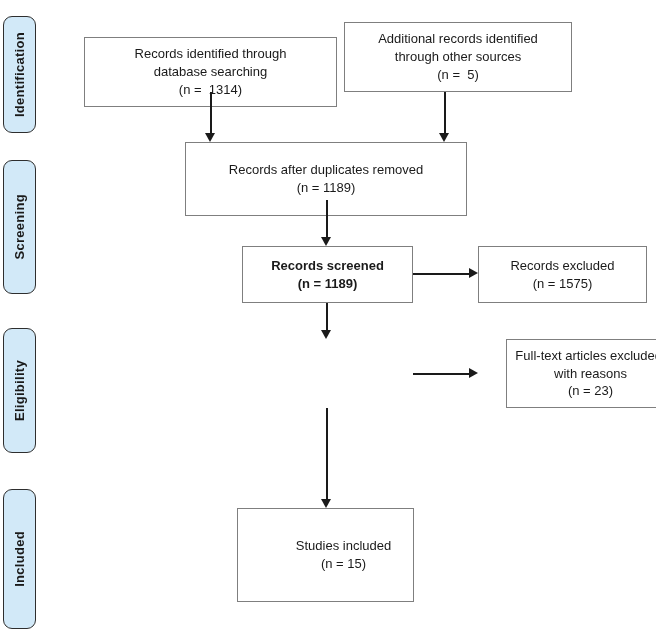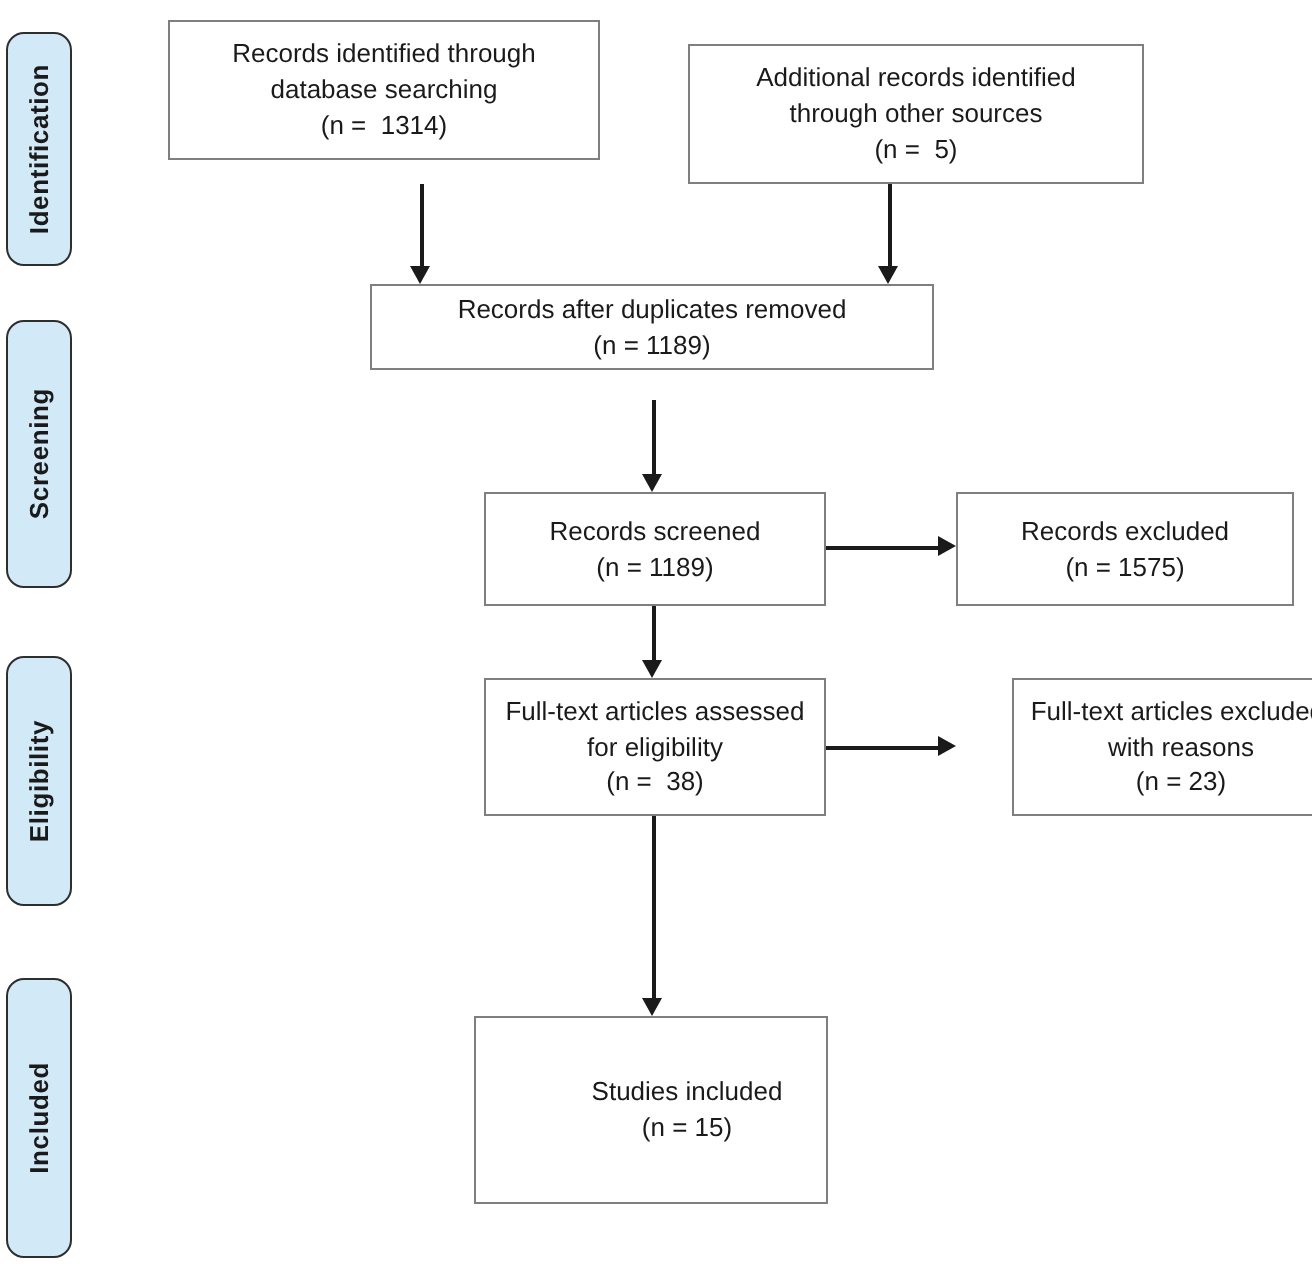--- a/index.html
+++ b/index.html
@@ -75,46 +75,41 @@
   <div class="stage" style="top:160px; height:134px;">
     <span class="vtext">Screening</span>
   </div>
   <div class="stage" style="top:328px; height:125px;">
     <span class="vtext">Eligibility</span>
   </div>
   <div class="stage" style="top:489px; height:140px;">
     <span class="vtext">Included</span>
   </div>
 
-  <div class="fbox" style="left:84px; top:10px; width:216px; height:70px;">
+  <div class="fbox" style="left:84px; top:37px; width:253px; height:70px;">
     <span class="lbl">Records identified through
 database searching
 (n =  1314)</span>
   </div>
   <div class="fbox" style="left:344px; top:22px; width:228px; height:70px;">
     <span class="lbl">Additional records identified
 through other sources
 (n =  5)</span>
   </div>
-  <div class="fbox" style="left:185px; top:142px; width:282px; height:43px;text-align:center;">
+  <div class="fbox" style="left:185px; top:142px; width:282px; height:74px;text-align:center;">
     <span class="lbl">Records after duplicates removed
 (n = 1189)</span>
   </div>
-  <div class="fbox" style="left:242px; top:246px; width:171px; height:57px;">
+  <div class="fbox" style="left:242px; top:246px; width:171px; height:57px;font-weight:bold;">
     <span class="lbl">Records screened
 (n = 1189)</span>
   </div>
   <div class="fbox" style="left:478px; top:246px; width:169px; height:57px;">
     <span class="lbl">Records excluded
 (n = 1575)</span>
-  </div>
-  <div class="fbox" style="left:242px; top:339px; width:171px; height:69px;">
-    <span class="lbl">Full-text articles assessed
-for eligibility
-(n =  38)</span>
   </div>
   <div class="fbox" style="left:478px; top:339px; width:169px; height:69px;margin-left:28px;">
     <span class="lbl">Full-text articles excluded,
 with reasons
 (n = 23)</span>
   </div>
   <div class="fbox" style="left:237px; top:508px; width:177px; height:94px;padding-left:36px;">
     <span class="lbl">Studies included
 (n = 15)</span>
   </div>

